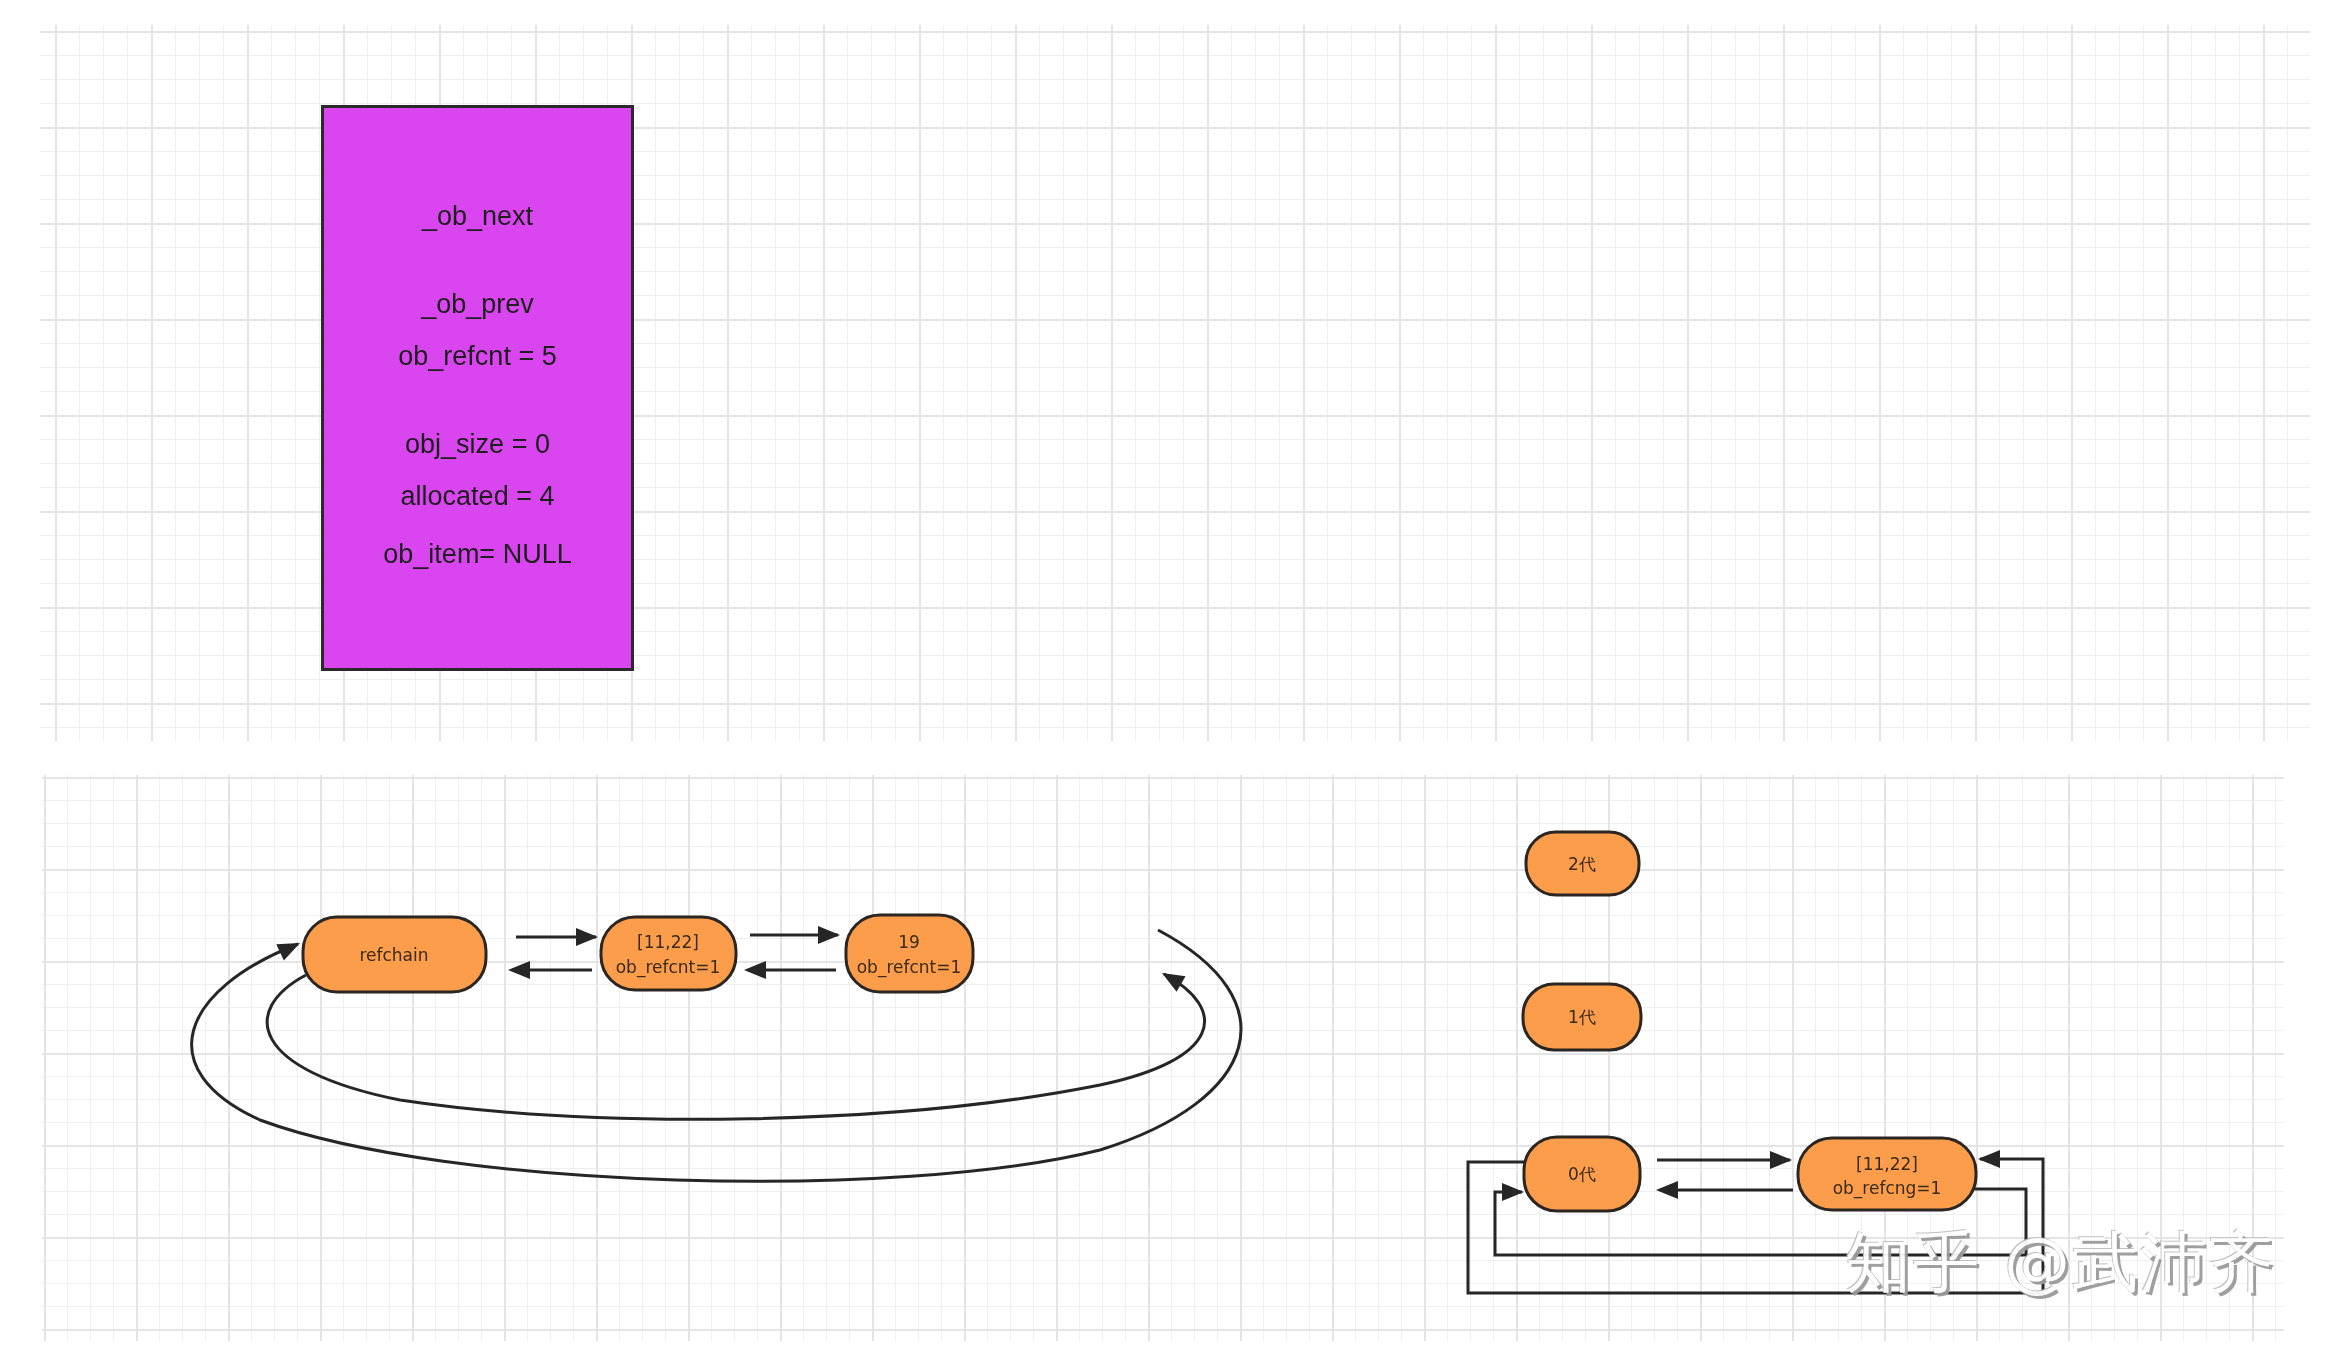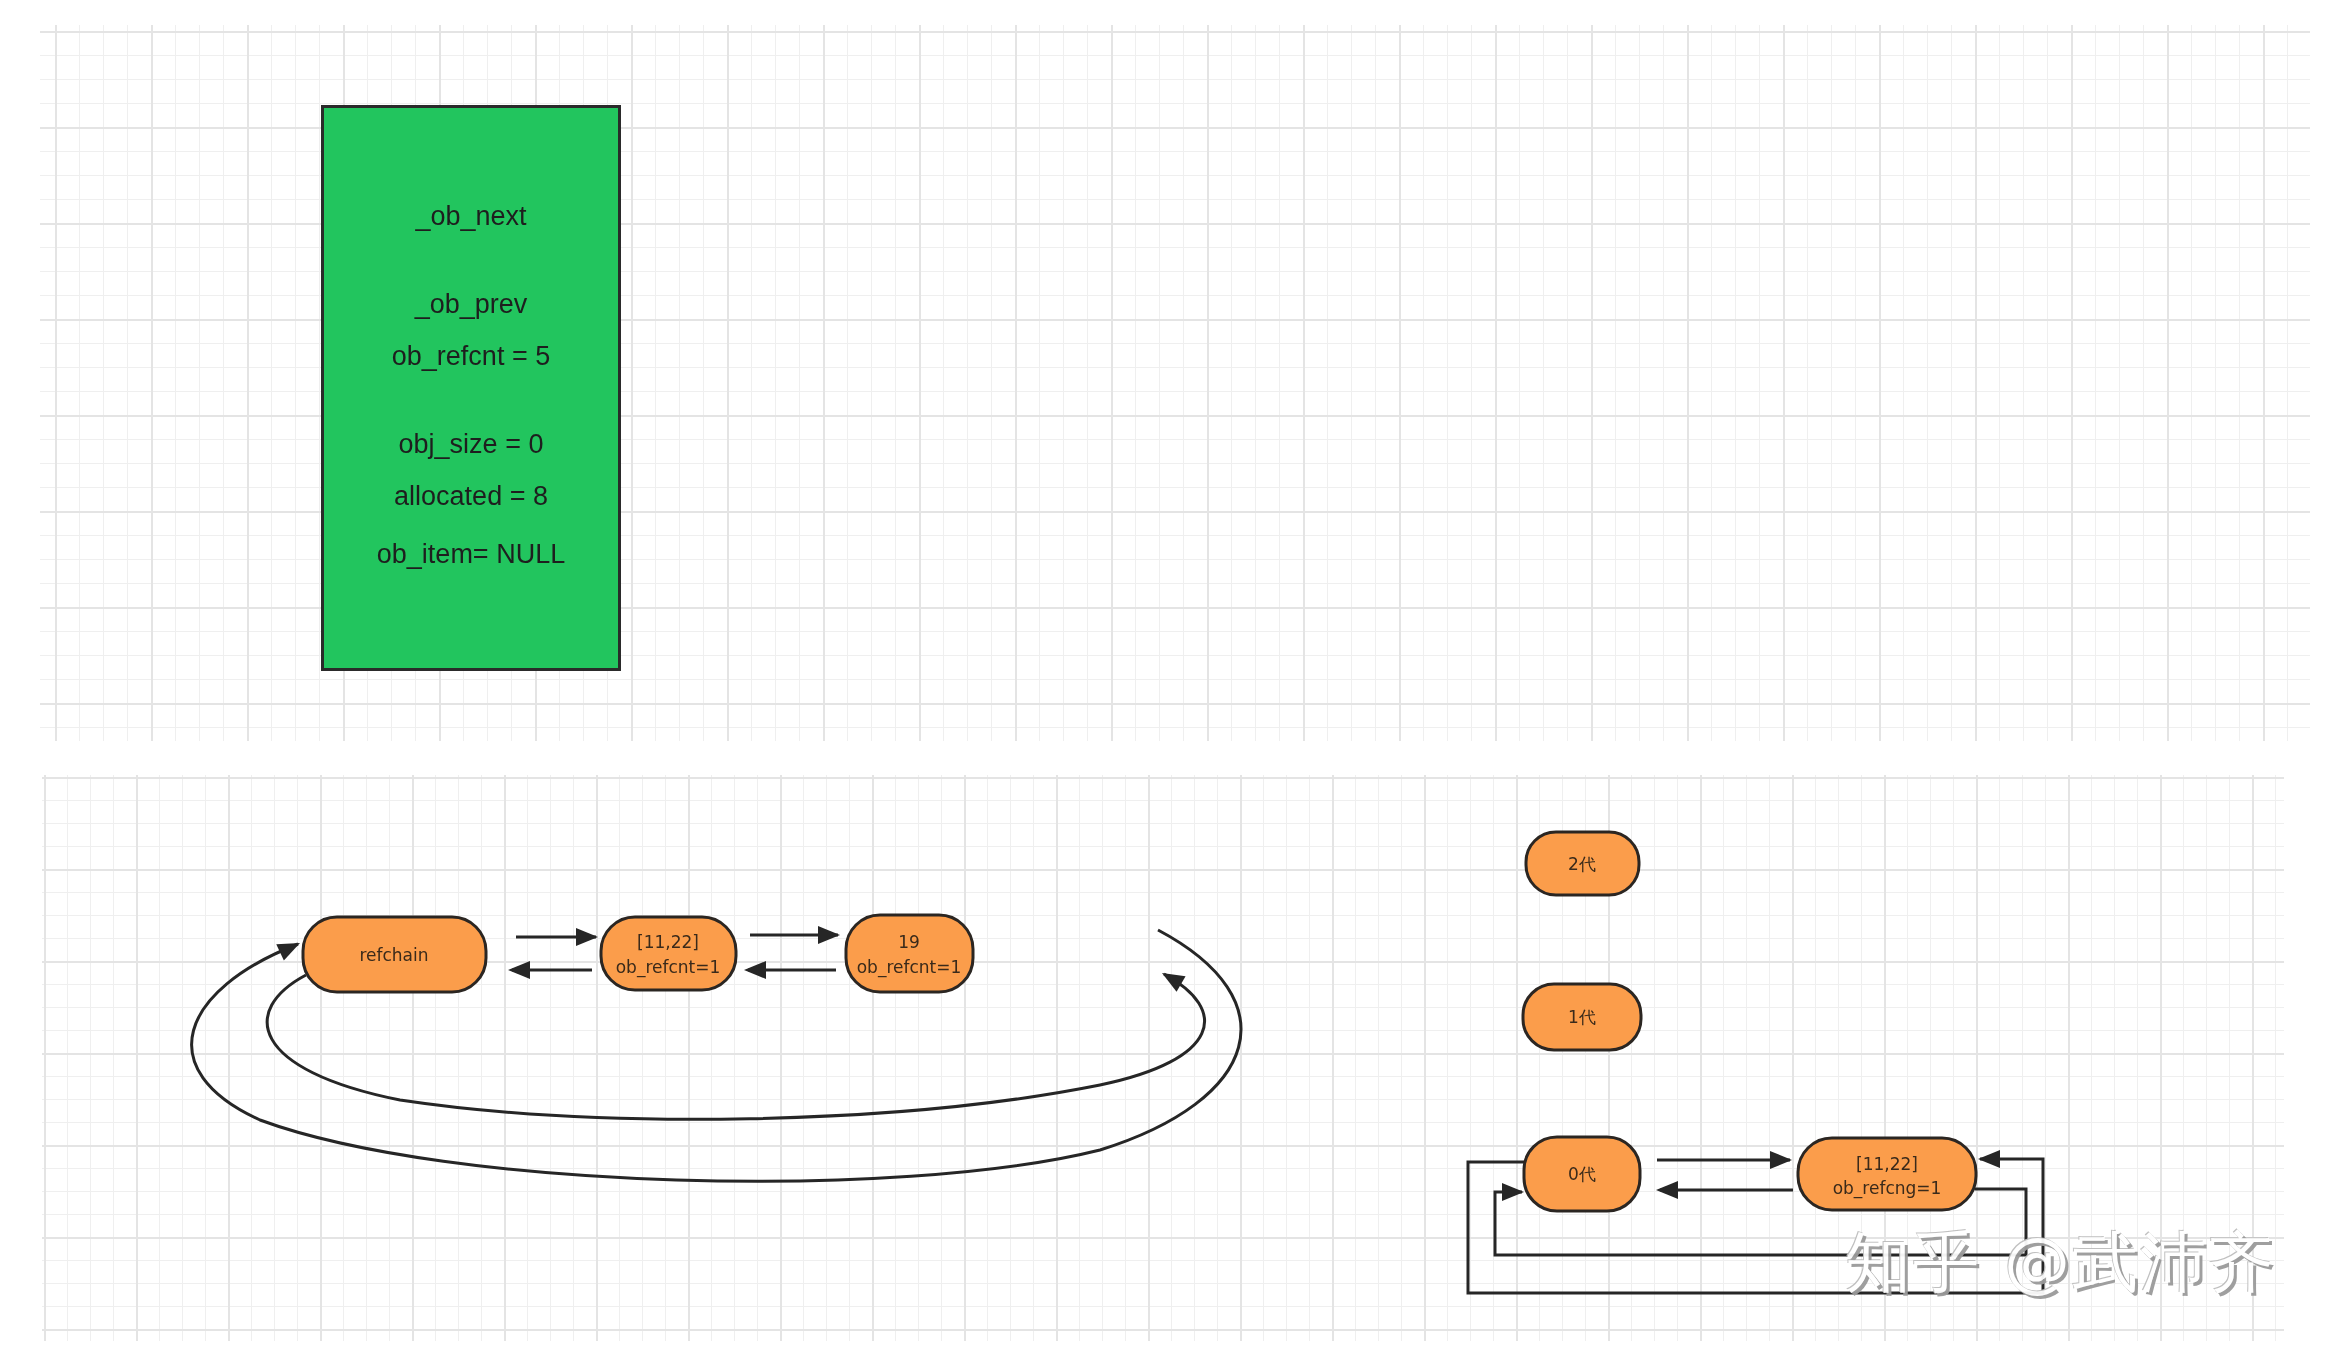--- a/index.html
+++ b/index.html
@@ -13,21 +13,21 @@
       linear-gradient(to bottom, #efefef 1px, transparent 1px);
   }
   #panel-top { left: 40px; top: 25px; width: 2270px; height: 716px;
     background-size: 96px 96px, 96px 96px, 24px 24px, 24px 24px;
     background-position: 15px 0, 0 6px, 15px 0, 0 6px; }
   #panel-bottom { left: 42px; top: 775px; width: 2242px; height: 566px;
     background-size: 92px 92px, 92px 92px, 23px 23px, 23px 23px;
     background-position: 2px 0, 0 2px, 2px 0, 0 2px; }
 
   #struct-box { position: absolute; left: 321px; top: 105px; width: 294px; height: 560px;
-    border: 3px solid #2a2a2a; background: #22c55e; box-sizing: content-box; }
+    border: 3px solid #2a2a2a; background: #d946ef; box-sizing: content-box; padding-left: 13px; }
   .field { position: absolute; left: 0; width: 100%; text-align: center;
     font-size: 27px; color: #1e1e1e; line-height: 32px; transform: translateY(-50%); }
 
   svg#diagram { position: absolute; left: 0; top: 0; }
   .node-label { font-family: "DejaVu Sans", sans-serif; font-size: 17px; fill: #3a2a1a; }
 
   #watermark { position: absolute; left: 1845px; top: 1218px; font-size: 66px;
     color: #ffffff; letter-spacing: 2px;
     font-family: "DejaVu Sans", sans-serif; font-weight: normal;
     text-shadow: 3px 3px 0 #9a9a9a, -1px -1px 0 #bdbdbd; white-space: nowrap; opacity: 0.95; }
@@ -36,21 +36,21 @@
 <body>
 
 <div id="panel-top" class="panel"></div>
 <div id="panel-bottom" class="panel"></div>
 
 <div id="struct-box">
   <div class="field" style="top:108px">_ob_next</div>
   <div class="field" style="top:196px">_ob_prev</div>
   <div class="field" style="top:248px">ob_refcnt = 5</div>
   <div class="field" style="top:336px">obj_size = 0</div>
-  <div class="field" style="top:388px">allocated = 8</div>
+  <div class="field" style="top:388px">allocated = 4</div>
   <div class="field" style="top:446px">ob_item= NULL</div>
 </div>
 
 <svg id="diagram" width="2332" height="1352">
   <defs>
     <marker id="arrowhead" viewBox="0 0 10 10" refX="9" refY="5" markerWidth="7" markerHeight="7" orient="auto" markerUnits="userSpaceOnUse">
     </marker>
   </defs>
 
   <path id="curve-outer" d="M 1158 930 C 1290 1000, 1260 1100, 1100 1150 C 900 1200, 450 1190, 260 1120 C 150 1070, 180 990, 298 944" fill="none" stroke="#262626" stroke-width="3"></path>

